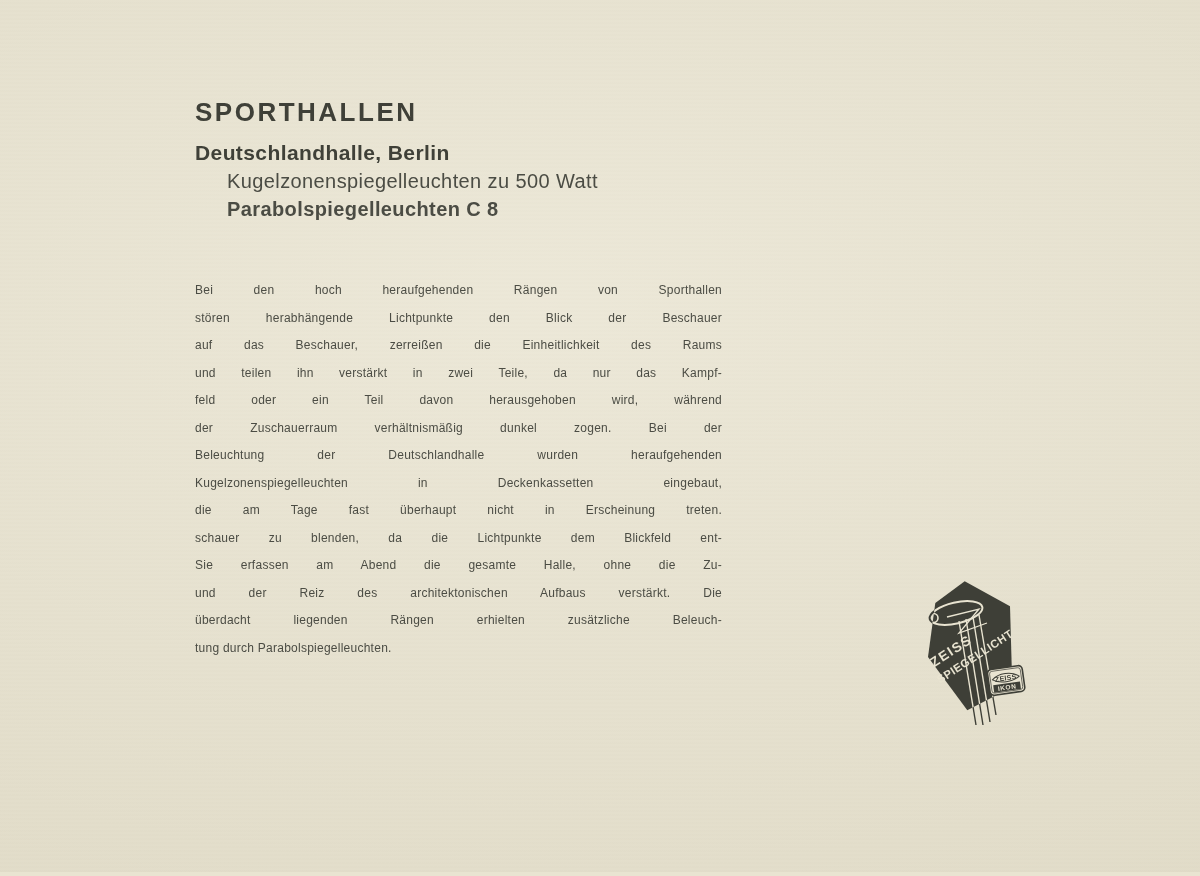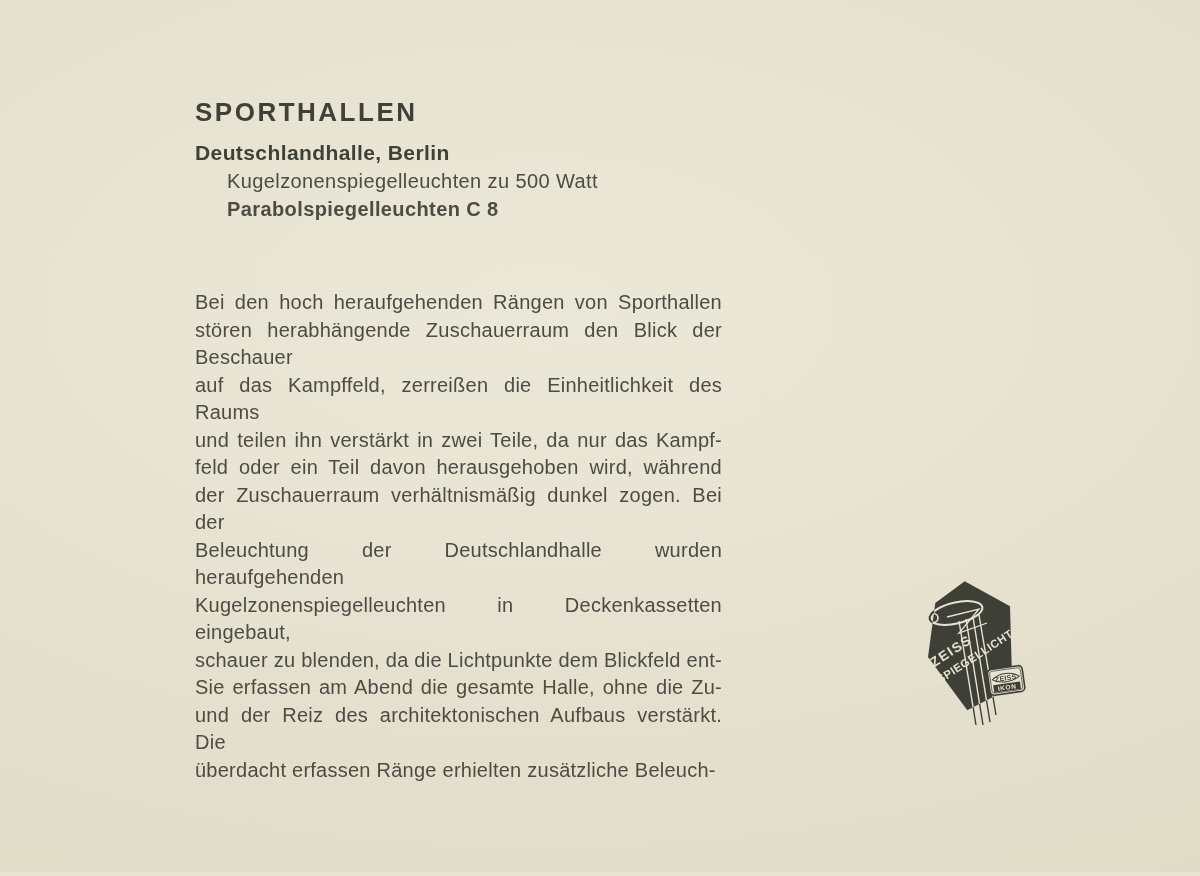--- a/index.html
+++ b/index.html
@@ -44,23 +44,23 @@
   .spec-line{
     position:absolute;left:195px;
     font-size:20px;
     letter-spacing:0.4px;
     color:var(--ink,#4b4c44);
     margin-left:32px;
   }
   .spec-line-1{top:170px;}
   .spec-line-2{top:198px;font-weight:bold;}
   .body-text{
-    position:absolute;left:195px;top:289px;
+    position:absolute;left:195px;top:277px;
     width:527px;
-    font-size:20px;line-height:27.5px;
+    font-size:12px;line-height:27.5px;
     letter-spacing:0.25px;
     color:var(--ink,#4b4c44);
   }
   .body-text .line{
     text-align:justify;
     text-align-last:justify;
   }
   .body-text .line:last-child{
     text-align-last:left;
   }
@@ -85,31 +85,33 @@
   <div class="page-title">SPORTHALLEN</div>
 
   <div class="doc-subtitle">Deutschlandhalle, Berlin</div>
 
   <div class="spec-line spec-line-1">Kugelzonenspiegelleuchten zu 500 Watt</div>
 
   <div class="spec-line spec-line-2">Parabolspiegelleuchten C 8</div>
 
   <div class="body-text">
       <div class="line">Bei den hoch heraufgehenden Rängen von Sporthallen</div>
-      <div class="line">stören herabhängende Zuschauerraum den Blick der Beschauer</div>
-      <div class="line">auf das Kampffeld, zerreißen die Einheitlichkeit des Raums</div>
+      <div class="line">stören herabhängende Lichtpunkte den Blick der Beschauer</div>
+      <div class="line">auf das Beschauer, zerreißen die Einheitlichkeit des Raums</div>
       <div class="line">und teilen ihn verstärkt in zwei Teile, da nur das Kampf-</div>
       <div class="line">feld oder ein Teil davon herausgehoben wird, während</div>
       <div class="line">der Zuschauerraum verhältnismäßig dunkel zogen. Bei der</div>
       <div class="line">Beleuchtung der Deutschlandhalle wurden heraufgehenden</div>
       <div class="line">Kugelzonenspiegelleuchten in Deckenkassetten eingebaut,</div>
+      <div class="line">die am Tage fast überhaupt nicht in Erscheinung treten.</div>
       <div class="line">schauer zu blenden, da die Lichtpunkte dem Blickfeld ent-</div>
       <div class="line">Sie erfassen am Abend die gesamte Halle, ohne die Zu-</div>
       <div class="line">und der Reiz des architektonischen Aufbaus verstärkt. Die</div>
-      <div class="line">überdacht erfassen Ränge erhielten zusätzliche Beleuch-</div>
+      <div class="line">überdacht liegenden Rängen erhielten zusätzliche Beleuch-</div>
+      <div class="line">tung durch Parabolspiegelleuchten.</div>
     </div>
 
   <div class="logo-wrap">
     <svg width="104" height="152" viewBox="0 0 104 152">
       <defs>
         <clipPath id="hexclip">
           <polygon points="41.7,4.3 87,29.3 89.3,110 44.3,133.3 5,80 12.3,26"></polygon>
         </clipPath>
       </defs>
 

